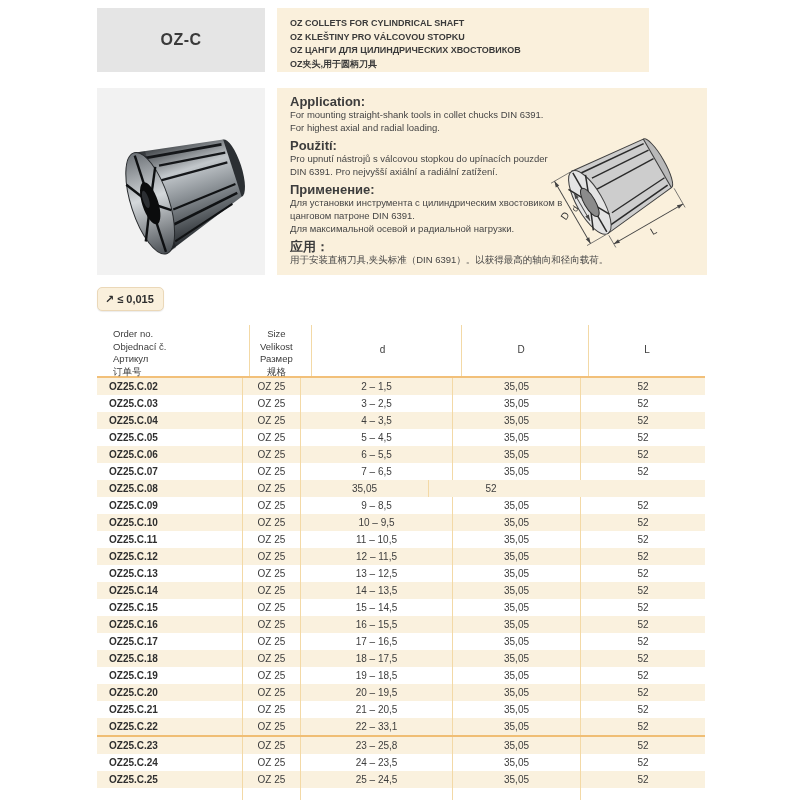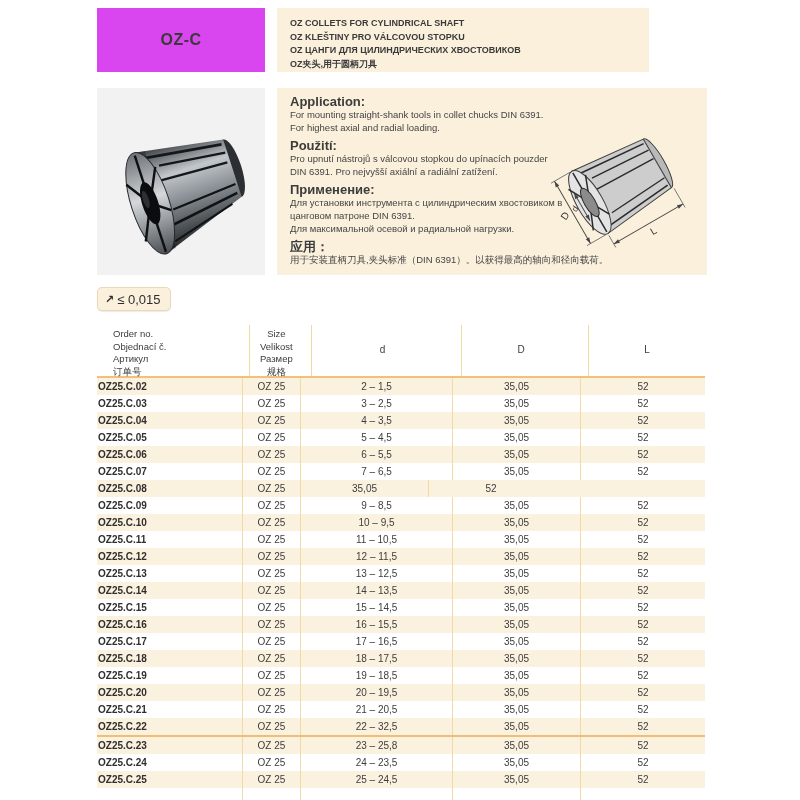--- a/index.html
+++ b/index.html
@@ -1,20 +1,20 @@
 <!DOCTYPE html>
 <html><head>
 <meta charset="utf-8">
 <style>
   html,body{margin:0;padding:0;background:#ffffff;}
   body{font-family:"Liberation Sans","DejaVu Sans",sans-serif;color:#3b3b3b;}
   .page{position:relative;width:800px;height:800px;background:#fff;overflow:hidden;}
 
   
-  .code-box{position:absolute;left:97px;top:8px;width:168px;height:64px;background:#d946ef;
+  .code-box{position:absolute;left:97px;top:8px;width:168px;height:64px;background:#e5e5e5;
     display:flex;align-items:center;justify-content:center;font-size:16px;font-weight:bold;
     letter-spacing:.5px;color:#3a3a3a;}
   .title-box{position:absolute;left:277px;top:8px;width:372px;height:64px;background:#FAF0DC;
     padding:9px 0 0 13px;box-sizing:border-box;}
   .title-line{font-size:9px;font-weight:bold;line-height:13.5px;color:#3a3a3a;white-space:nowrap;}
 
   
   .photo-box{position:absolute;left:97px;top:88px;width:168px;height:187px;background:#F2F2F2;}
 
   
@@ -23,33 +23,33 @@
   .sec{margin-bottom:5px;}
   .sec-heading{font-size:13px;font-weight:bold;line-height:13px;color:#3c3c3c;}
   .sec-line{font-size:9.5px;line-height:13px;color:#454545;white-space:nowrap;}
   .drawing{position:absolute;left:252px;top:6px;width:172px;height:168px;}
 
   
   .badge{position:absolute;left:97px;top:287px;height:24px;background:#FAF0DC;
     border:1px solid #EBD8B8;border-radius:5px;box-shadow:0 1px 1px rgba(0,0,0,.08);
     display:inline-flex;align-items:center;padding:0 9px 0 7px;box-sizing:border-box;}
   .badge .arrow{font-size:11px;font-weight:bold;color:#2e2e2e;margin-right:3px;}
-  .badge .val{font-size:13px;font-weight:normal;color:#2e2e2e;}
+  .badge .val{font-size:11px;font-weight:bold;color:#2e2e2e;}
 
   
   .table{position:absolute;left:97px;top:325px;width:608px;}
   .thead{display:flex;height:51px;}
   .th{box-sizing:border-box;font-size:9.5px;line-height:12.5px;color:#3b3b3b;padding-top:3px;margin-left:8px;}
   .th-line{white-space:nowrap;}
   .rule{height:2px;background:#F2C079;}
   .row{display:flex;height:17px;}
   .row.alt{background:#FAF1DE;}
   .cell{box-sizing:border-box;height:17px;line-height:17px;font-size:10px;color:#3d3d3d;
     text-align:center;white-space:nowrap;overflow:hidden;}
-  .c0{width:145px;text-align:left;padding-left:1px;font-weight:bold;color:#2f2f2f;}
+  .c0{width:145px;text-align:left;padding-left:12px;font-weight:bold;color:#2f2f2f;}
   .c1{width:58px;}
   .c2{width:152px;}
   .c3{width:128px;}
   .c4{width:125px;}
   .vline{border-left:1px solid #F3D9A6;}
   .th.c0{text-align:left;padding-left:8px;font-weight:normal;color:#3b3b3b;}
   .th.center{text-align:center;}
   .th.letter{display:flex;align-items:center;justify-content:center;font-size:10px;padding-top:0;}
   .divider{height:2px;background:#F0BE74;}
   .tail{display:flex;height:12px;background:#fff;}
@@ -344,21 +344,21 @@
         <div class="row">
     <div class="cell c0">OZ25.C.21</div>
     <div class="cell c1 vline">OZ 25</div>
     <div class="cell c2 vline">21 – 20,5</div>
     <div class="cell c3 vline">35,05</div>
     <div class="cell c4 vline">52</div>
   </div>
         <div class="row alt">
     <div class="cell c0">OZ25.C.22</div>
     <div class="cell c1 vline">OZ 25</div>
-    <div class="cell c2 vline">22 – 32,5</div>
+    <div class="cell c2 vline">22 – 33,1</div>
     <div class="cell c3 vline">35,05</div>
     <div class="cell c4 vline">52</div>
   </div>
         <div class="divider"></div>
         <div class="row alt">
     <div class="cell c0">OZ25.C.23</div>
     <div class="cell c1 vline">OZ 25</div>
     <div class="cell c2 vline">23 – 25,8</div>
     <div class="cell c3 vline">35,05</div>
     <div class="cell c4 vline">52</div>

